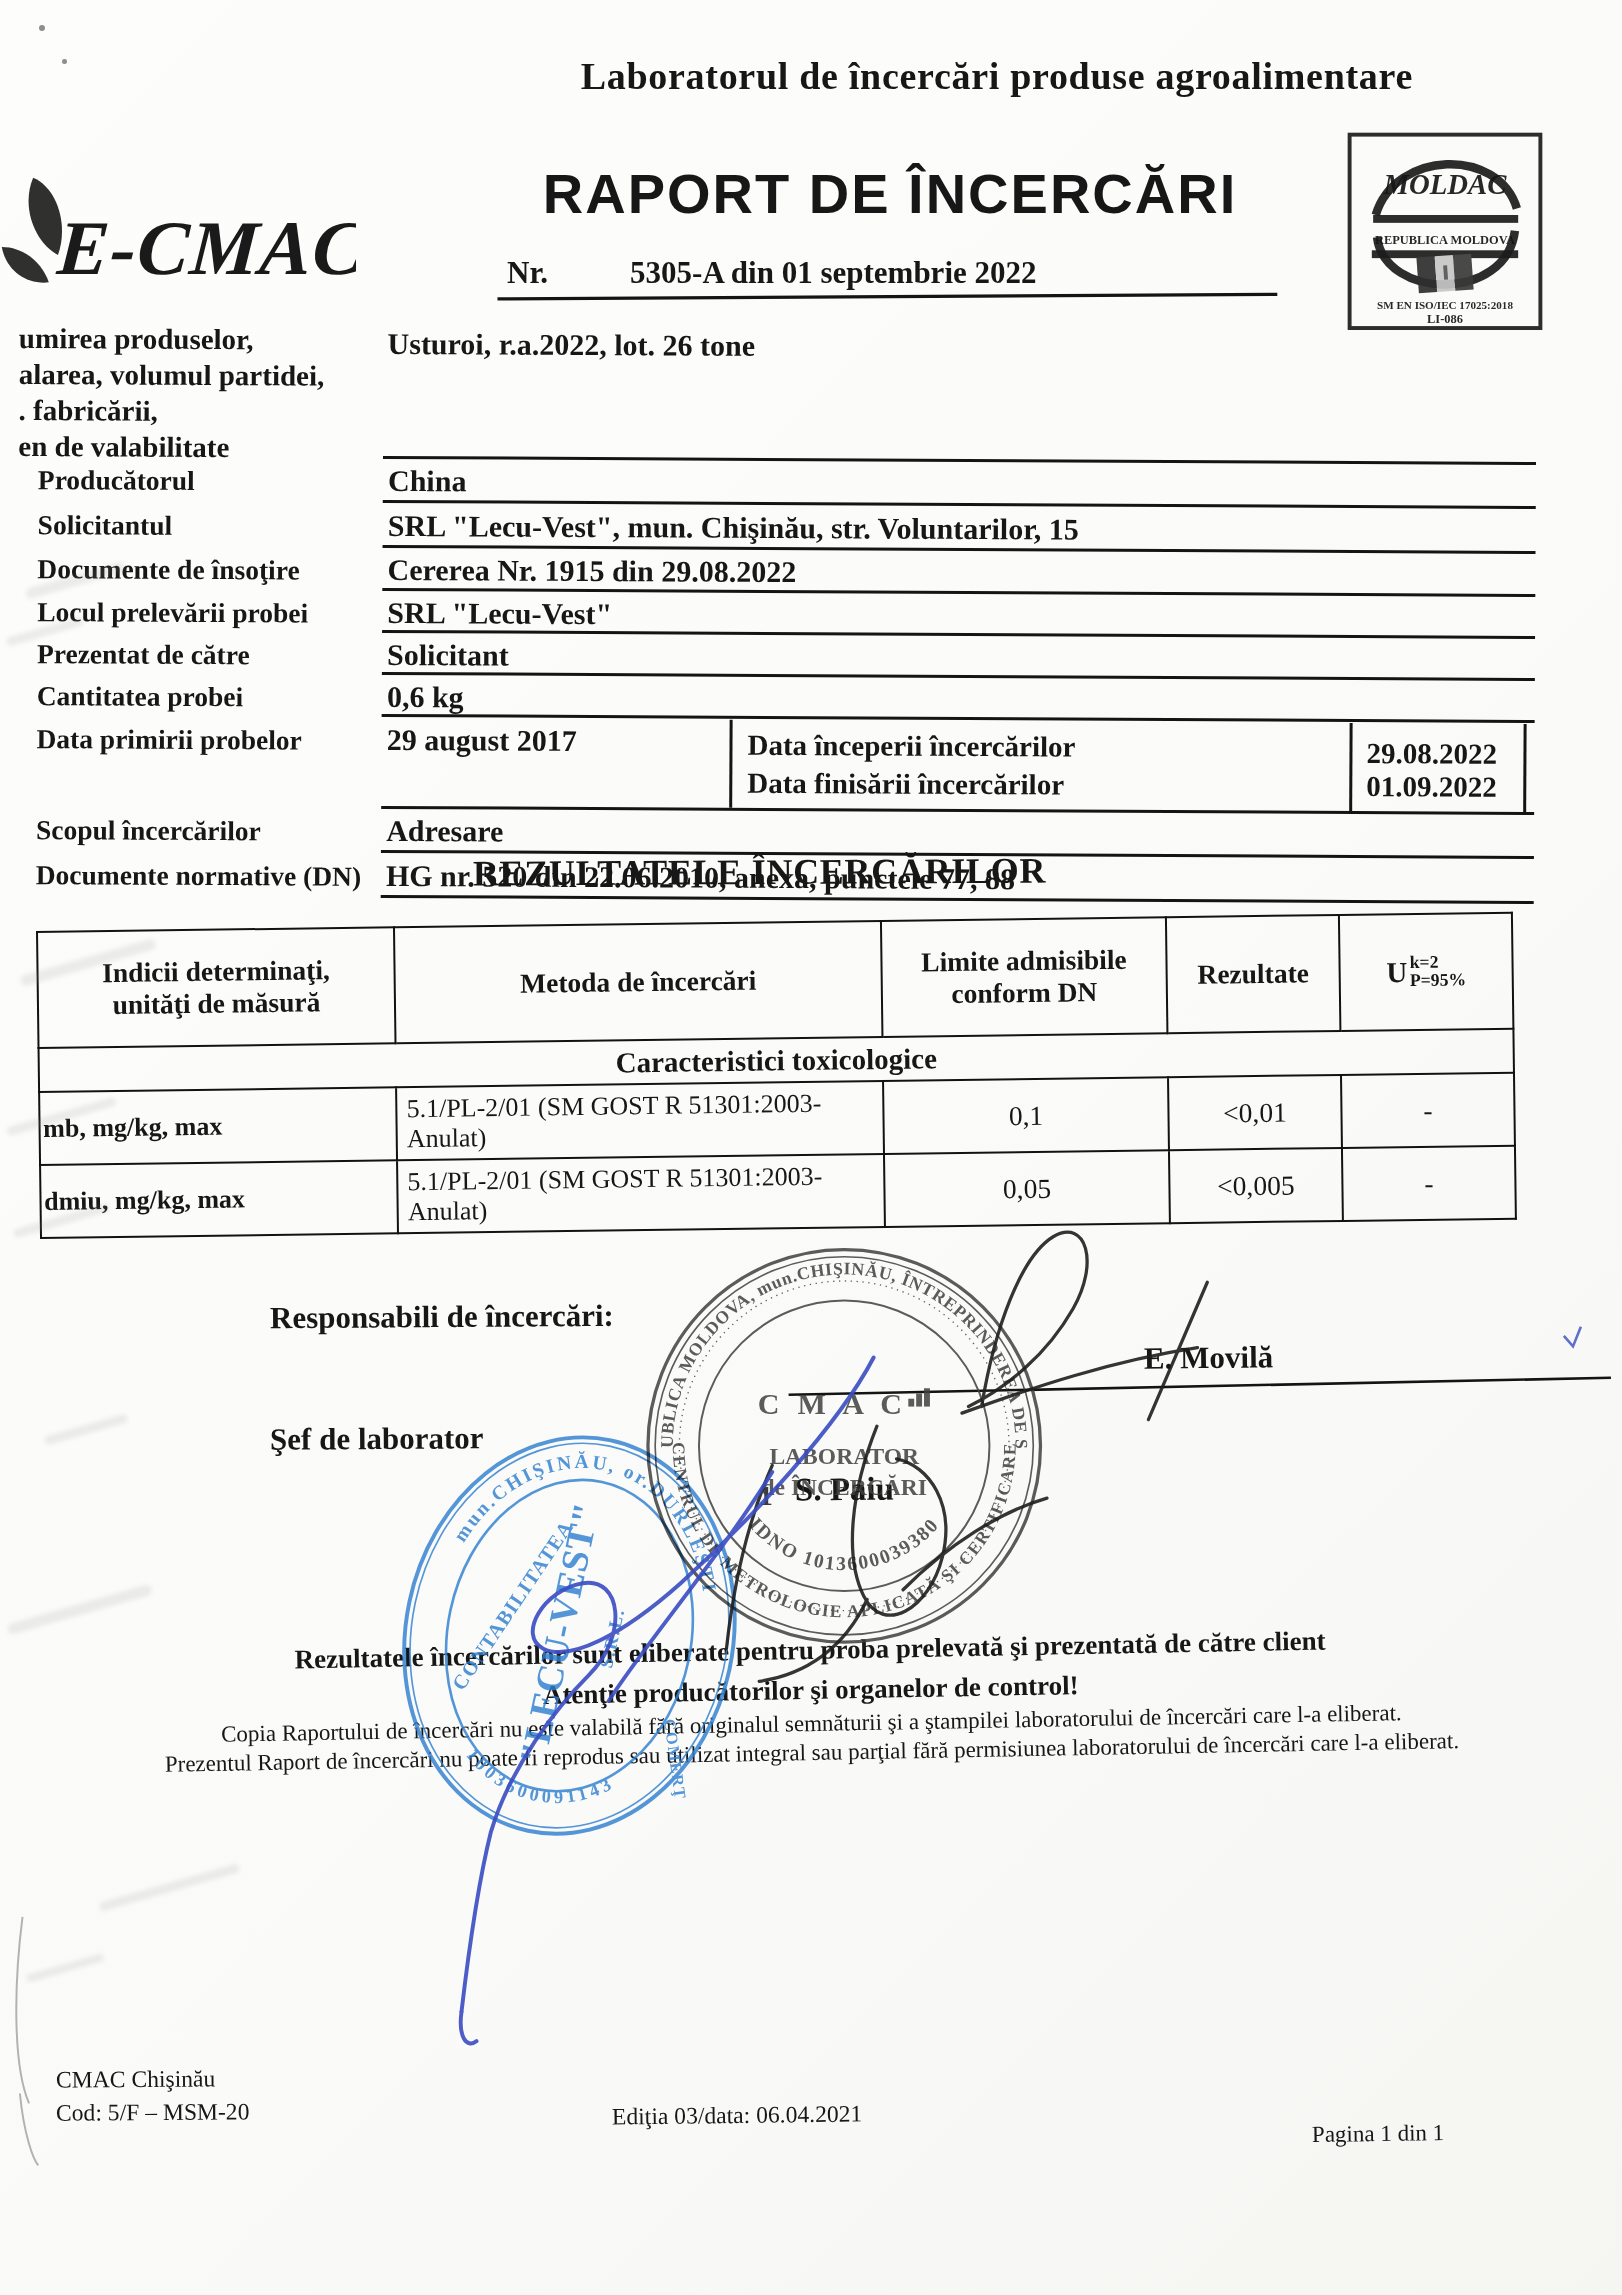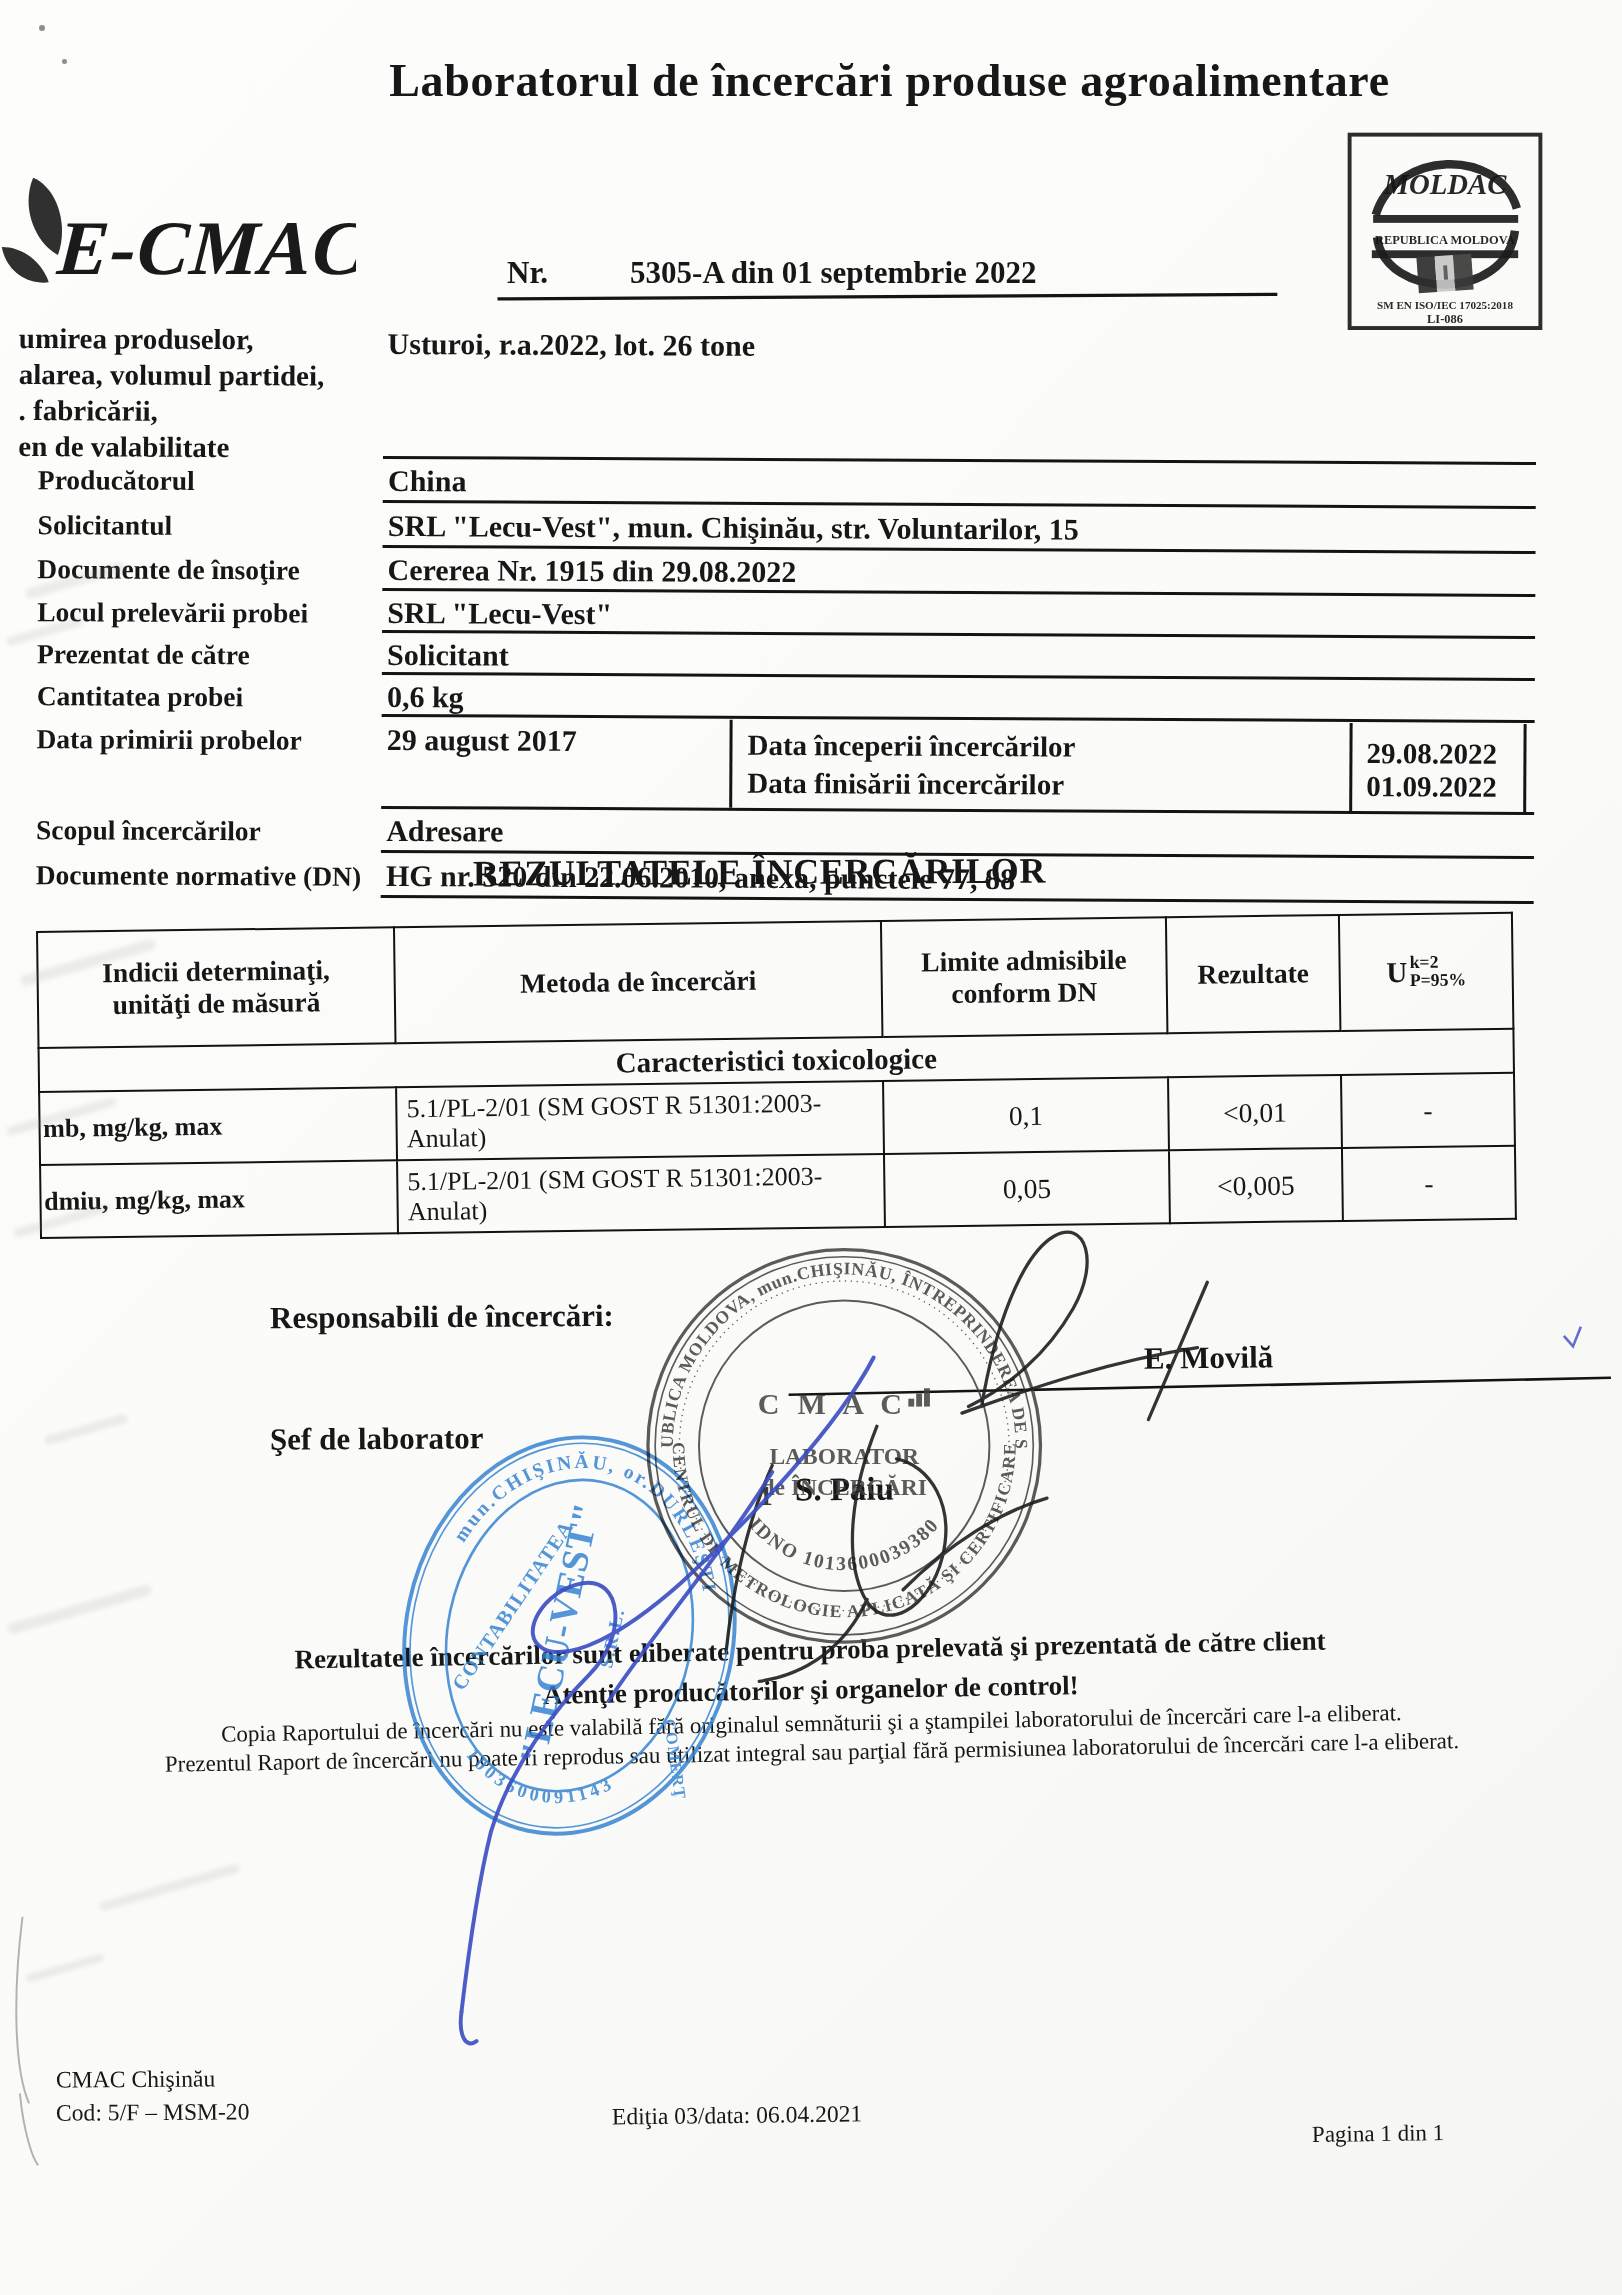--- a/index.html
+++ b/index.html
@@ -1,19 +1,19 @@
 <!DOCTYPE html>
 <html style="font-size:10.5px"><head>
 <meta charset="utf-8">
 <style>
   html,body{margin:0;padding:0;background:#e8e8e6;}
   .page{position:relative;width:1623px;height:2295px;background:linear-gradient(135deg,#fdfdfc 0%,#fafaf8 60%,#f5f5f2 100%);overflow:hidden;font-family:"Liberation Serif",serif;color:#171717;}
   .abs{position:absolute;}
   
-  .lab-title{left:366px;top:54px;width:1047px;text-align:center;font-size:46px;font-weight:700;letter-spacing:0.7px;}
+  .lab-title{left:366px;top:54px;width:1047px;text-align:right;font-size:38px;font-weight:700;letter-spacing:0.7px;}
   .address{left:314px;top:128px;width:1021px;text-align:center;font-size:24px;font-weight:500;}
   .report-title{left:432px;top:161px;width:916px;text-align:center;font-family:"Liberation Sans",sans-serif;font-size:56px;font-weight:800;letter-spacing:2px;}
   .nr-line{left:507px;top:255px;font-size:31px;font-weight:700;}
   .nr-label{margin-right:82px;}
   
   .info-wrap{left:0;top:0;width:1623px;height:949px;transform:rotate(0.3deg);transform-origin:393px 458px;}
   .prod-labels{left:18.3px;top:322px;width:366px;font-size:29px;font-weight:600;line-height:36px;}
   .prod-value{left:387px;top:327px;font-size:30px;font-weight:700;}
   .toprule{left:383px;top:456px;width:1153px;height:3.3px;background:#141414;}
   .info-row{position:absolute;left:383px;width:1153px;border-bottom:3.3px solid #141414;}
@@ -50,20 +50,21 @@
   .speck{position:absolute;background:#333;opacity:.55;border-radius:50%;}
   svg text{font-family:"Liberation Serif",serif;}
   .overlay{position:absolute;inset:0;pointer-events:none;z-index:6;}
 </style>
 </head>
 <body>
 
 <div class="page">
 
   <div class="abs lab-title">Laboratorul de încercări produse agroalimentare</div>
+  <div class="abs report-title">RAPORT DE ÎNCERCĂRI</div>
   <div class="abs nr-line">
     <span class="nr-label">Nr.</span><span>5305-A din 01 septembrie 2022</span>
   </div>
 
   <svg class="abs" style="left:-9.8px;top:171px;" width="366" height="141" viewBox="0 0 560 215">
     <g fill="#1a1a1a" opacity="0.9">
       <path d="M66,10 C104,26 120,84 104,128 C72,112 46,58 66,10 Z"></path>
       <path d="M18,116 C52,116 80,140 90,170 C54,174 24,150 18,116 Z"></path>
     </g>
     <text x="112" y="158" font-size="118" font-weight="700" font-style="italic" letter-spacing="2" fill="#1a1a1a" transform="skewX(-4)">E-CMAC</text>

